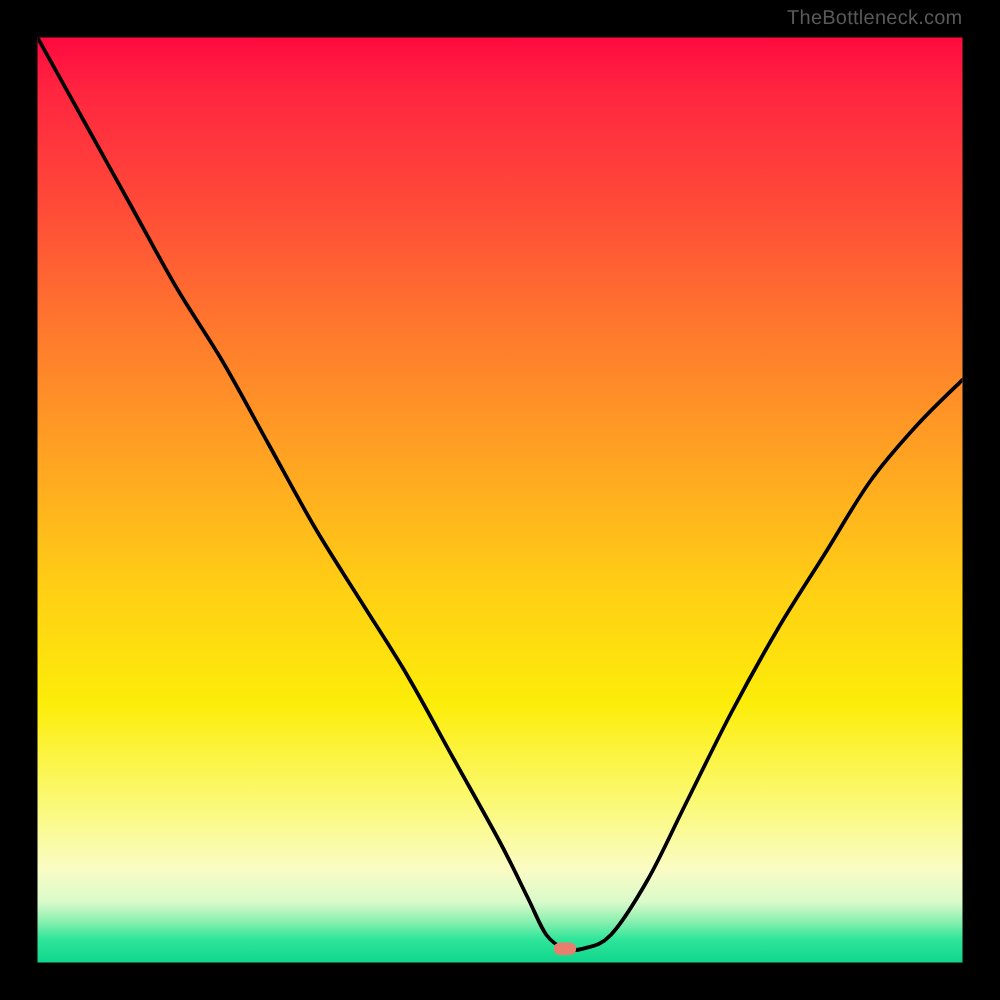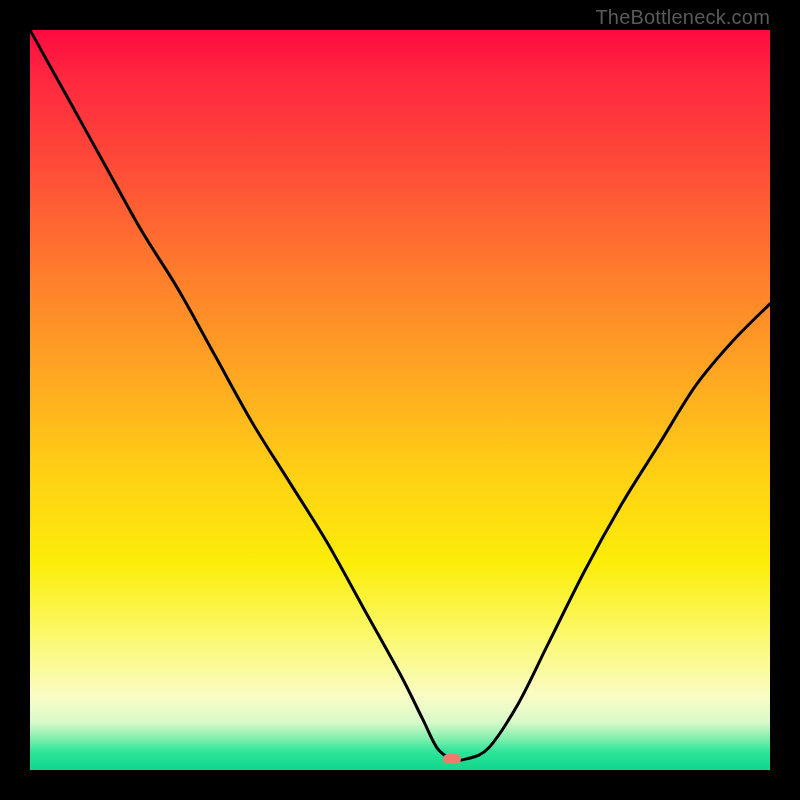--- a/index.html
+++ b/index.html
@@ -37,21 +37,21 @@
       #8cf0b0 95.5%,
       #2fe59a 97.5%,
       #0fd68d 100%
     );
   }
   .watermark {
     position: absolute;
     top: 6px;
     right: 30px;
     font-family: Arial, Helvetica, sans-serif;
-    font-size: 20px;
+    font-size: 16px;
     color: #5a5a5a;
     letter-spacing: 0.2px;
     z-index: 10;
   }
   svg.curve {
     position: absolute;
     left: 0;
     top: 0;
     width: 740px;
     height: 740px;

